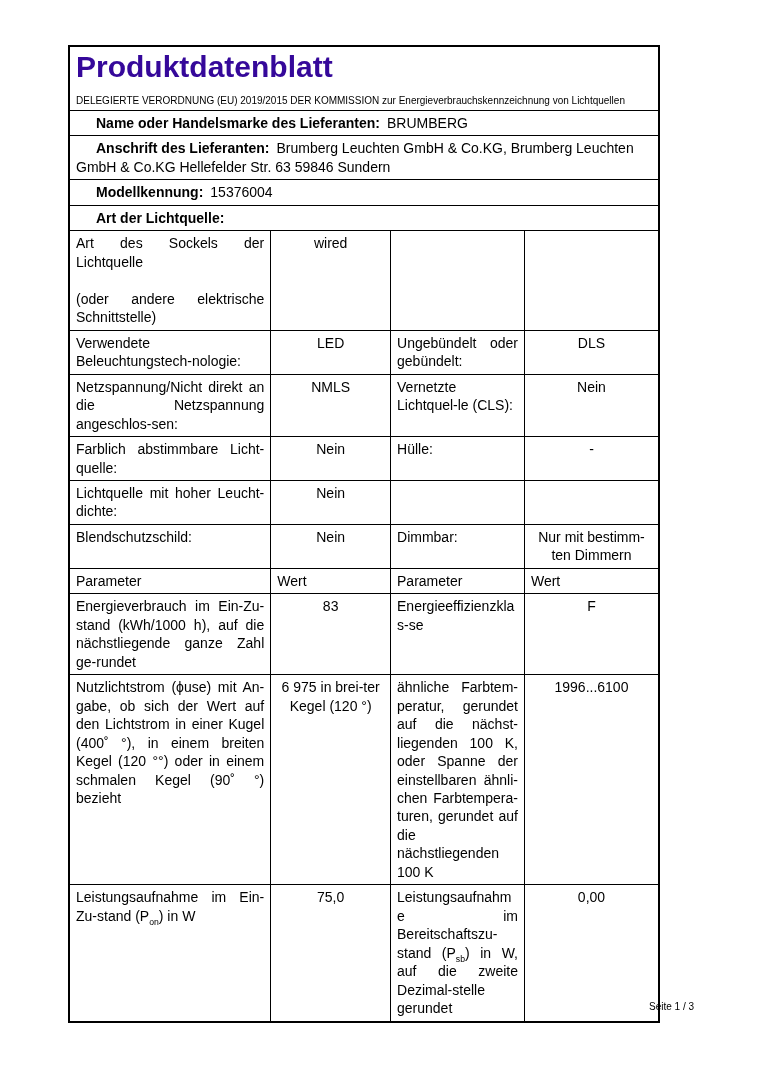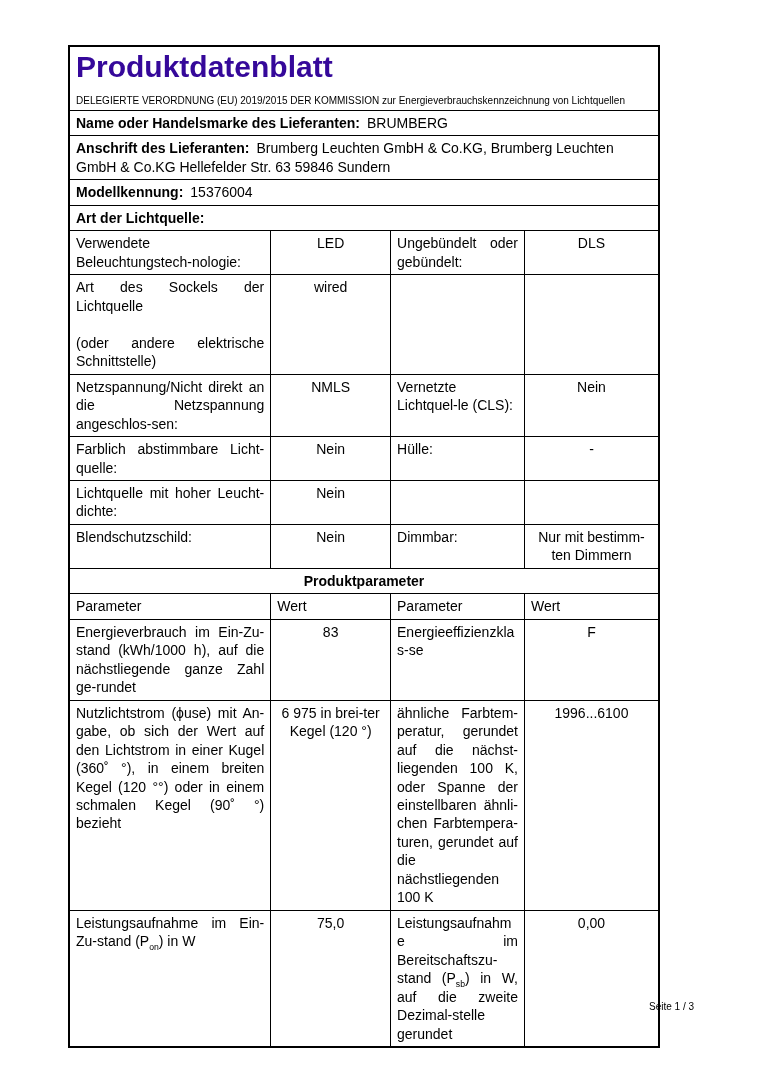--- a/index.html
+++ b/index.html
@@ -42,21 +42,21 @@
     font-size: 30px;
     font-weight: bold;
     line-height: 1.15;
     margin: 0 0 9px 0;
     letter-spacing: 0px;
   }
   .subtitle {
     font-size: 10px;
     line-height: 1.35;
   }
-  .lbl { font-weight: bold; }
+  .lbl { font-weight: bold; margin-left: 20px; }
   .val { margin-left: 7px; }
   td.cell-label { text-align: justify; }
   td.cell-value { text-align: center; }
   td.section-title {
     text-align: center;
     font-weight: bold;
     padding: 2px 6px;
   }
   sub {
     font-size: 0.62em;
@@ -107,30 +107,30 @@
       </td>
     </tr>
 
     <tr>
       <td colspan="4">
         <span class="lbl">Art der Lichtquelle:</span>
       </td>
     </tr>
 
     <tr>
+      <td class="cell-label">Art des Sockels der Lichtquelle<br><br>(oder andere elektrische Schnittstelle)</td>
+      <td class="cell-value">wired</td>
+      <td class="cell-label"></td>
+      <td class="cell-value"></td>
+    </tr>
+    <tr>
       <td class="cell-label">Verwendete Beleuchtungstech-nologie:</td>
       <td class="cell-value">LED</td>
       <td class="cell-label">Ungebündelt oder gebündelt:</td>
       <td class="cell-value">DLS</td>
-    </tr>
-    <tr>
-      <td class="cell-label">Art des Sockels der Lichtquelle<br><br>(oder andere elektrische Schnittstelle)</td>
-      <td class="cell-value">wired</td>
-      <td class="cell-label"></td>
-      <td class="cell-value"></td>
     </tr>
     <tr>
       <td class="cell-label">Netzspannung/Nicht direkt an die Netzspannung angeschlos-sen:</td>
       <td class="cell-value">NMLS</td>
       <td class="cell-label">Vernetzte Lichtquel-le (CLS):</td>
       <td class="cell-value">Nein</td>
     </tr>
     <tr>
       <td class="cell-label">Farblich abstimmbare Licht-quelle:</td>
       <td class="cell-value">Nein</td>
@@ -143,40 +143,37 @@
       <td class="cell-label"></td>
       <td class="cell-value"></td>
     </tr>
     <tr>
       <td class="cell-label">Blendschutzschild:</td>
       <td class="cell-value">Nein</td>
       <td class="cell-label">Dimmbar:</td>
       <td class="cell-value">Nur mit bestimm-ten Dimmern</td>
     </tr>
 
-    <tr>
-      <td colspan="4" class="section-title">Produktparameter</td>
-    </tr>
 
     <tr>
       <td>Parameter</td>
       <td>Wert</td>
       <td>Parameter</td>
       <td>Wert</td>
     </tr>
 
 
     <tr>
       <td class="cell-label">Energieverbrauch im Ein-Zu-stand (kWh/1000 h), auf die nächstliegende ganze Zahl ge-rundet</td>
       <td class="cell-value">83</td>
       <td class="cell-label">Energieeffizienzklas-se</td>
       <td class="cell-value">F</td>
     </tr>
     <tr>
-      <td class="cell-label">Nutzlichtstrom (ϕuse) mit An-gabe, ob sich der Wert auf den Lichtstrom in einer Kugel (360˚ °), in einem breiten Kegel (120 °°) oder in einem schmalen Kegel (90˚ °) bezieht</td>
+      <td class="cell-label">Nutzlichtstrom (ϕuse) mit An-gabe, ob sich der Wert auf den Lichtstrom in einer Kugel (400˚ °), in einem breiten Kegel (120 °°) oder in einem schmalen Kegel (90˚ °) bezieht</td>
       <td class="cell-value">6 975 in brei-ter Kegel (120 °)</td>
       <td class="cell-label">ähnliche Farbtem-peratur, gerundet auf die nächst-liegenden 100 K, oder Spanne der einstellbaren ähnli-chen Farbtempera-turen, gerundet auf die nächstliegenden 100 K</td>
       <td class="cell-value">1996...6100</td>
     </tr>
     <tr>
       <td class="cell-label">Leistungsaufnahme im Ein-Zu-stand (P<sub>on</sub>) in W</td>
       <td class="cell-value">75,0</td>
       <td class="cell-label">Leistungsaufnahme im Bereitschaftszu-stand (P<sub>sb</sub>) in W, auf die zweite Dezimal-stelle gerundet</td>
       <td class="cell-value">0,00</td>
     </tr>

